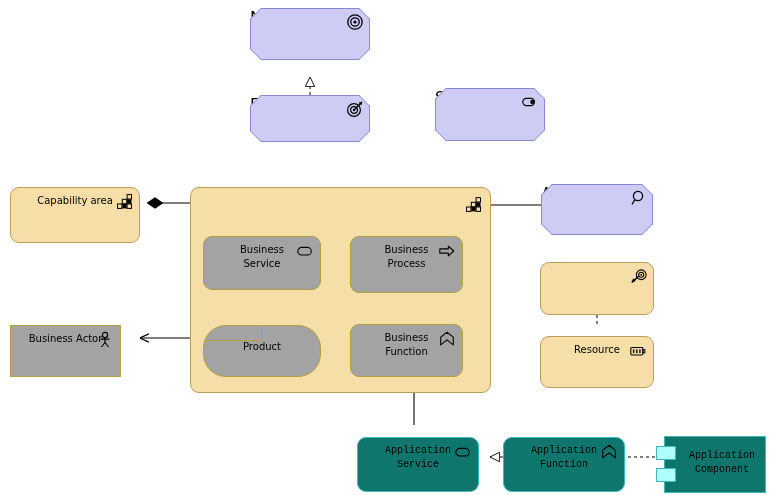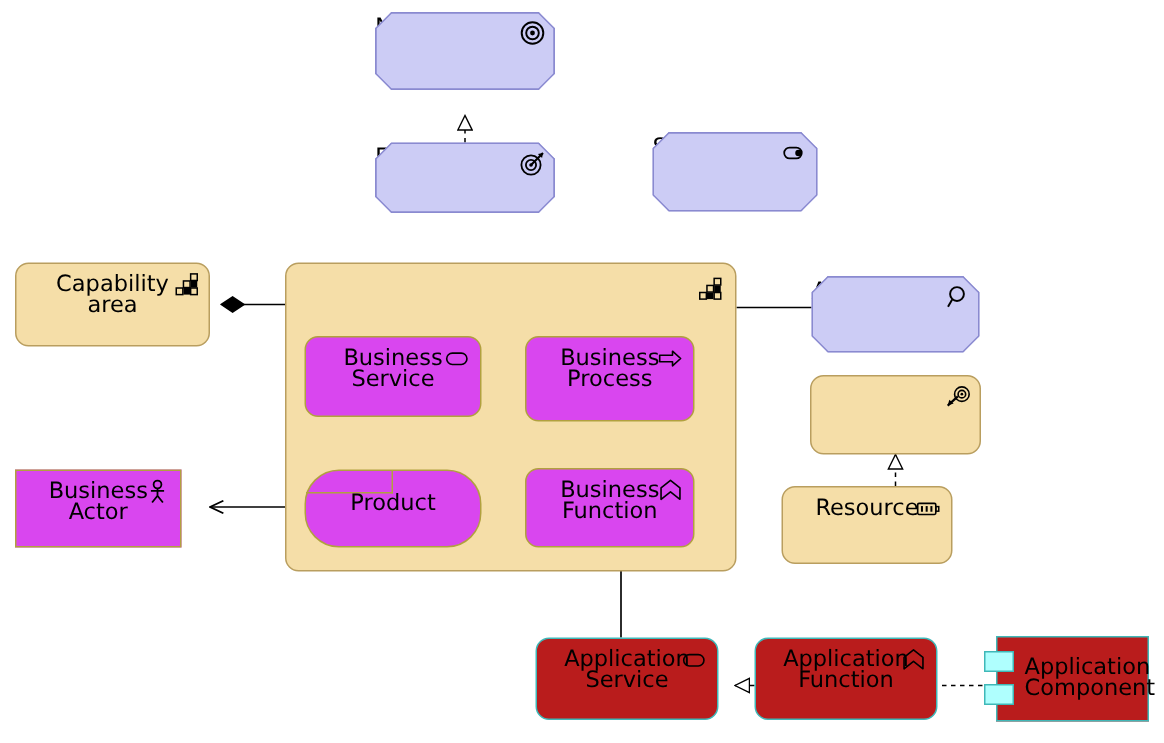--- a/index.html
+++ b/index.html
@@ -11,44 +11,45 @@
     position: relative;
     width: 776px;
     height: 495px;
     background: #ffffff;
     font-family: "DejaVu Sans", sans-serif;
     overflow: hidden;
   }
   .node {
     position: absolute;
     box-sizing: border-box;
-    font-size: 15px;
+    font-size: 10px;
     color: #000000;
+    margin-top: 12px;
   }
   .node .label {
     position: absolute;
     left: 0;
     right: 0;
     top: 6px;
     text-align: center;
     line-height: 14px;
     padding: 0 16px;
     white-space: pre-line;
     pointer-events: none;
   }
   .shape-rounded {
     border: 1px solid #a08a52;
     border-radius: 9px;
   }
   .shape-rect {
     border: 1px solid #a08a52;
   }
-  .biz { background: #d946ef; border-color: #b1a13f; }
+  .biz { background: #a3a3a3; border-color: #b1a13f; }
   .strat { background: #f5dea8; border-color: #b99e5f; }
-  .app { background: #b91c1c; border-color: #3fb8b8; }
+  .app { background: #0f766e; border-color: #3fb8b8; font-family: Liberation Mono, monospace; }
 
   
   .octagon {
     position: absolute;
     box-sizing: border-box;
   }
   .octagon .oct-body {
     position: absolute;
     inset: 0;
     background: #ccccf5;
@@ -278,21 +279,21 @@
   <div class="node shape-rounded strat" style="left:540px; top:250px; width:114px; height:53px;">
     <svg class="icon" style="right:5px;" viewBox="0 0 20 18">
       <circle cx="12.5" cy="6.5" r="5.4" fill="none" stroke="#000" stroke-width="1.2"></circle>
       <circle cx="12.5" cy="6.5" r="2.8" fill="none" stroke="#000" stroke-width="1.2"></circle>
       <circle cx="12.5" cy="6.5" r="1" fill="#000"></circle>
       <path d="M2,15 L9.5,8.2" stroke="#000" stroke-width="1.6"></path>
       <path d="M2,15 L3.2,10.6 L6.4,13.4 z" fill="#000"></path>
     </svg>
   </div>
 
-  <div class="node shape-rounded strat" style="left:521px; top:324px; width:114px; height:52px;">
+  <div class="node shape-rounded strat" style="left:540px; top:324px; width:114px; height:52px;">
     <div class="label">Resource</div>
     <svg class="icon" viewBox="0 0 20 18">
       <rect x="2" y="5.2" width="13.4" height="8.2" rx="1" fill="none" stroke="#000" stroke-width="1.2"></rect>
       <rect x="15.4" y="7.6" width="2.2" height="3.4" fill="none" stroke="#000" stroke-width="1.1"></rect>
       <rect x="4.4" y="7.2" width="1.5" height="4.2" fill="#000"></rect>
       <rect x="7.9" y="7.2" width="1.5" height="4.2" fill="#000"></rect>
       <rect x="11.4" y="7.2" width="1.5" height="4.2" fill="#000"></rect>
     </svg>
   </div>
 

